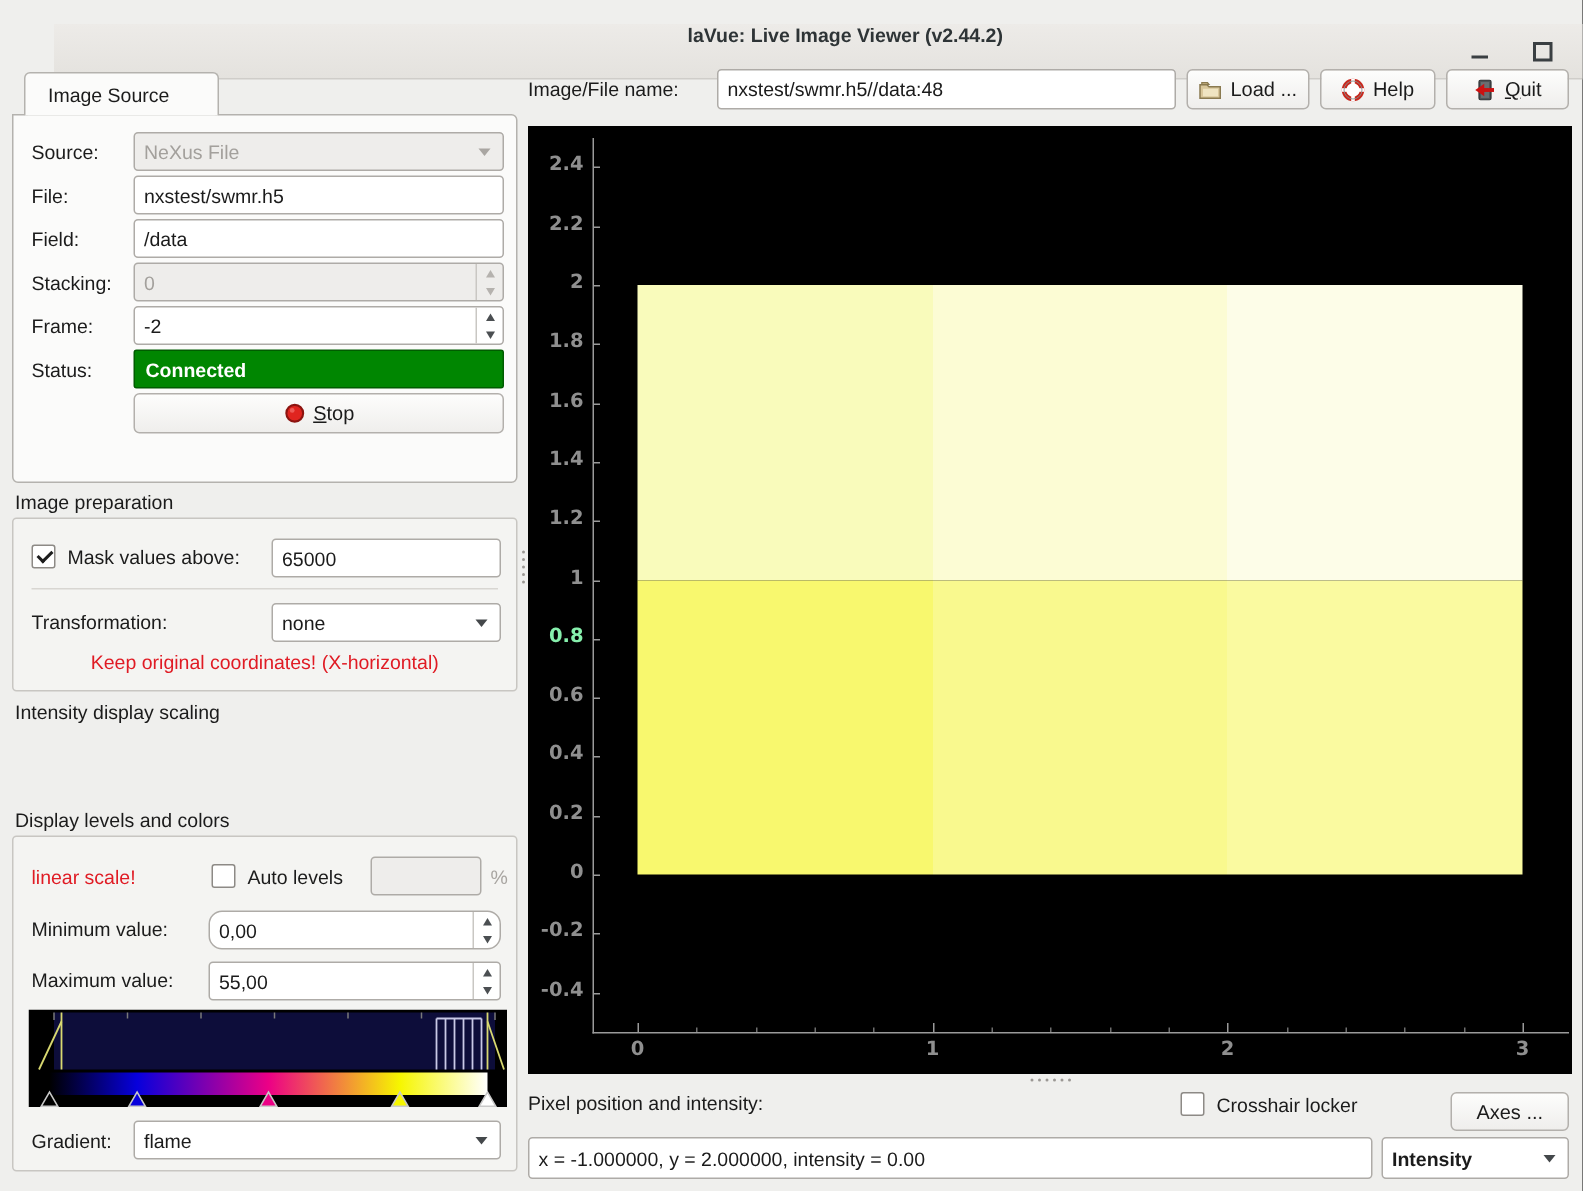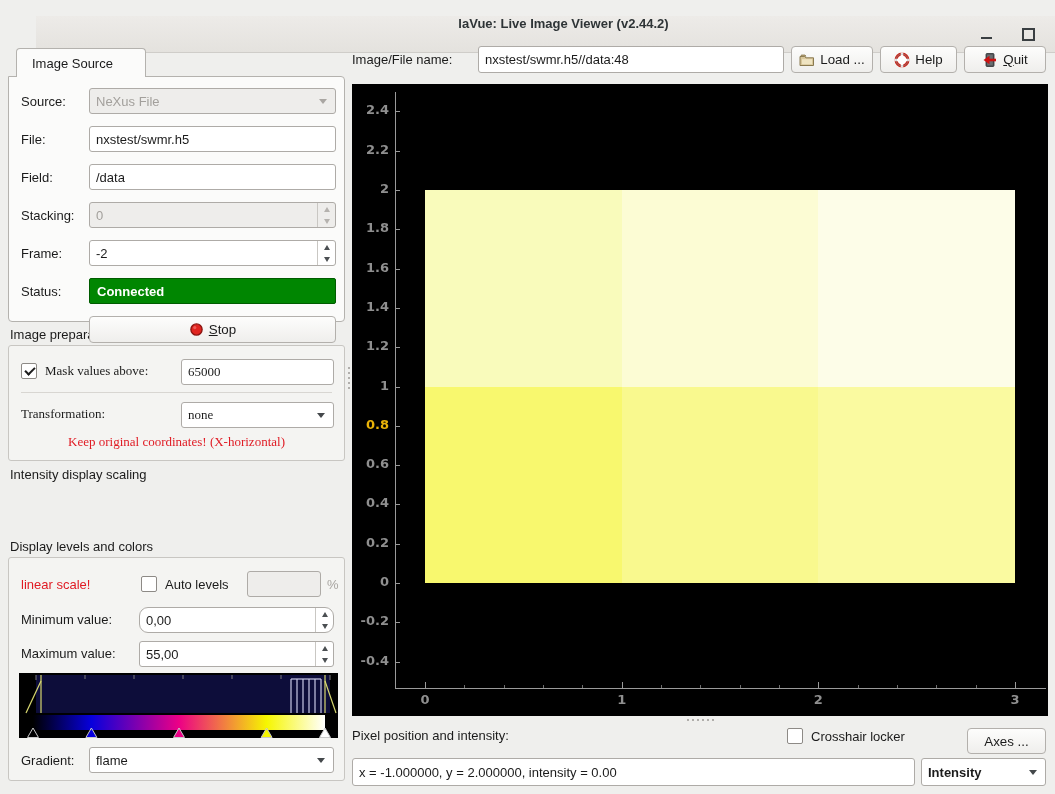--- a/index.html
+++ b/index.html
@@ -44,21 +44,21 @@
   .section-lbl{position:absolute;color:#1b1b1b;}
   .frame{position:absolute;box-sizing:border-box;background:#f4f4f2;border:1px solid #c8c6c2;border-radius:3px;}
   .red{color:#e01b24;}
   
   .left{position:absolute;left:8px;top:40px;width:338px;height:748px;}
   .tab{position:absolute;left:8px;top:8px;width:130px;height:29px;background:#fbfbfa;
     border:1px solid #b4b2ae;border-bottom:none;border-radius:4px 4px 0 0;z-index:2;
     display:flex;align-items:center;padding-left:15px;box-sizing:border-box;}
   .tabpanel{position:absolute;left:0;top:36px;width:337px;height:246px;background:#fbfbfa;
     border:1px solid #b4b2ae;border-radius:0 4px 4px 4px;box-sizing:border-box;
-    padding:11px 8px 9px 12px;display:flex;flex-direction:column;gap:12px;z-index:1;}
+    padding:11px 8px 9px 12px;display:flex;flex-direction:column;gap:3px;z-index:1;}
   .fr-row{display:flex;align-items:center;height:26px;}
   .fr-row .lbl-col{width:68px;flex:none;}
   .fr-row .widget{flex:1;}
   .status{height:26px;box-sizing:border-box;background:#008601;border:1px solid #005c00;border-radius:2px;
     color:#fff;font-weight:bold;display:flex;align-items:center;padding:0 7px;}
   
   .plot{position:absolute;left:352px;top:84px;width:696px;height:632px;background:#000;}
   .ax-v{position:absolute;left:43px;top:8px;width:1px;height:597px;background:#9a9a9a;}
   .ax-h{position:absolute;left:43px;top:604px;width:651px;height:1px;background:#9a9a9a;}
   .ytl{position:absolute;left:0;width:37px;text-align:right;font-family:"DejaVu Sans",sans-serif;
@@ -164,21 +164,21 @@
           <circle cx="7.5" cy="7.5" r="5.6" fill="#e0241f" stroke="#8c1410" stroke-width="1.4"></circle>
           <circle cx="5.8" cy="5.6" r="1.6" fill="#f3726e" opacity="0.7"></circle>
         </svg>
         <span><u>S</u>top</span>
       </button>
     </div>
   </div>
 
   <div class="section-lbl" style="left:2px;top:287px;">Image preparation</div>
 
-  <div class="frame" style="left:0;top:305px;width:337px;height:116px;padding:12px;font-family:Liberation Serif, serif;">
+  <div class="frame" style="left:0;top:305px;width:337px;height:116px;padding:12px;">
     <div style="display:flex;align-items:center;height:26px;">
       <div class="checkbox checked"></div>
       <span class="lbl" style="margin-left:8px;">Mask values above:</span>
       <div class="inputbox" style="position:absolute;left:172px;top:13px;width:153px;">
         <input value="65000" style="">
       </div>
     </div>
     <div style="height:1px;background:#d8d6d2;margin:8px 0;"></div>
     <div style="display:flex;align-items:center;height:26px;">
       <span class="lbl">Transformation:</span>
@@ -350,21 +350,21 @@
     <div class="ytl" style="position: absolute; top: 136.3px; color: rgb(143, 143, 143);">1.8</div>
     <div style="position: absolute; left: 44px; top: 184.6px; width: 4px; height: 1px; background: rgb(154, 154, 154);"></div>
     <div class="ytl" style="position: absolute; top: 175.6px; color: rgb(143, 143, 143);">1.6</div>
     <div style="position: absolute; left: 44px; top: 223.9px; width: 4px; height: 1px; background: rgb(154, 154, 154);"></div>
     <div class="ytl" style="position: absolute; top: 214.9px; color: rgb(143, 143, 143);">1.4</div>
     <div style="position: absolute; left: 44px; top: 263.2px; width: 4px; height: 1px; background: rgb(154, 154, 154);"></div>
     <div class="ytl" style="position: absolute; top: 254.2px; color: rgb(143, 143, 143);">1.2</div>
     <div style="position: absolute; left: 44px; top: 302.5px; width: 4px; height: 1px; background: rgb(154, 154, 154);"></div>
     <div class="ytl" style="position: absolute; top: 293.5px; color: rgb(143, 143, 143);">1</div>
     <div style="position: absolute; left: 44px; top: 341.8px; width: 4px; height: 1px; background: rgb(154, 154, 154);"></div>
-    <div class="ytl" style="position: absolute; top: 332.8px; color: #eab308;">0.8</div>
+    <div class="ytl" style="position: absolute; top: 332.8px; color: #86efac;">0.8</div>
     <div style="position: absolute; left: 44px; top: 381.1px; width: 4px; height: 1px; background: rgb(154, 154, 154);"></div>
     <div class="ytl" style="position: absolute; top: 372.1px; color: rgb(143, 143, 143);">0.6</div>
     <div style="position: absolute; left: 44px; top: 420.4px; width: 4px; height: 1px; background: rgb(154, 154, 154);"></div>
     <div class="ytl" style="position: absolute; top: 411.4px; color: rgb(143, 143, 143);">0.4</div>
     <div style="position: absolute; left: 44px; top: 459.7px; width: 4px; height: 1px; background: rgb(154, 154, 154);"></div>
     <div class="ytl" style="position: absolute; top: 450.7px; color: rgb(143, 143, 143);">0.2</div>
     <div style="position: absolute; left: 44px; top: 499px; width: 4px; height: 1px; background: rgb(154, 154, 154);"></div>
     <div class="ytl" style="position: absolute; top: 490px; color: rgb(143, 143, 143);">0</div>
     <div style="position: absolute; left: 44px; top: 538.3px; width: 4px; height: 1px; background: rgb(154, 154, 154);"></div>
     <div class="ytl" style="position: absolute; top: 529.3px; color: rgb(143, 143, 143);">-0.2</div>

